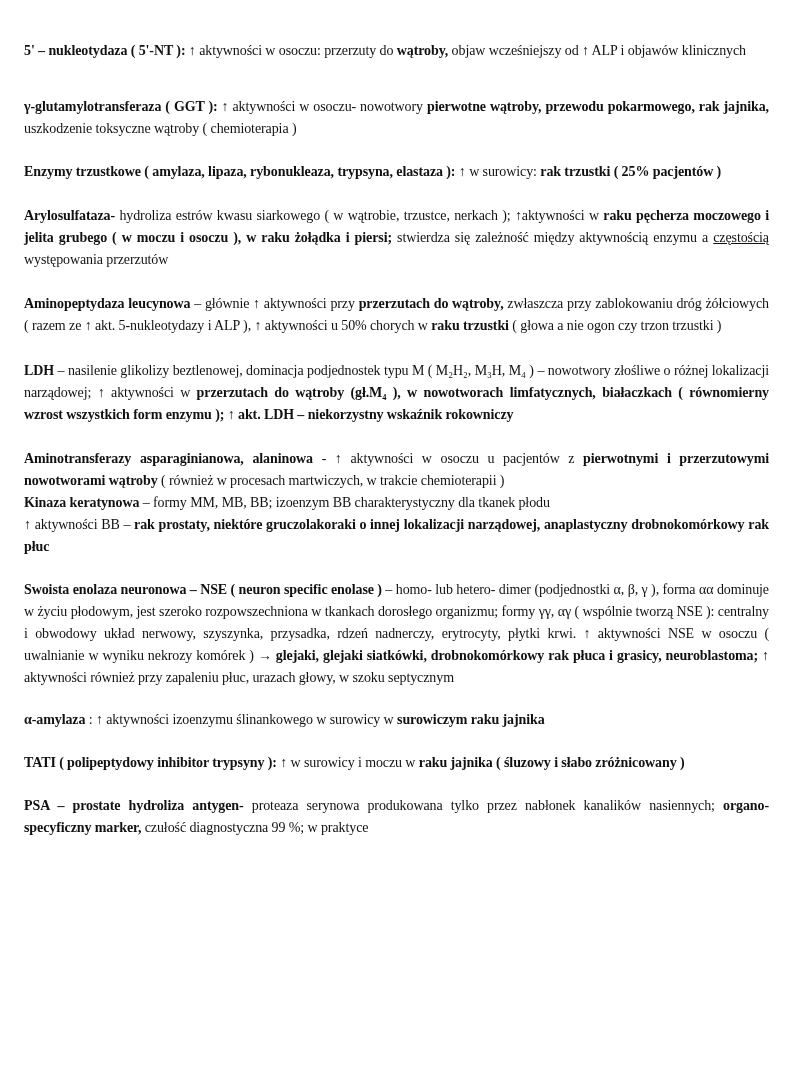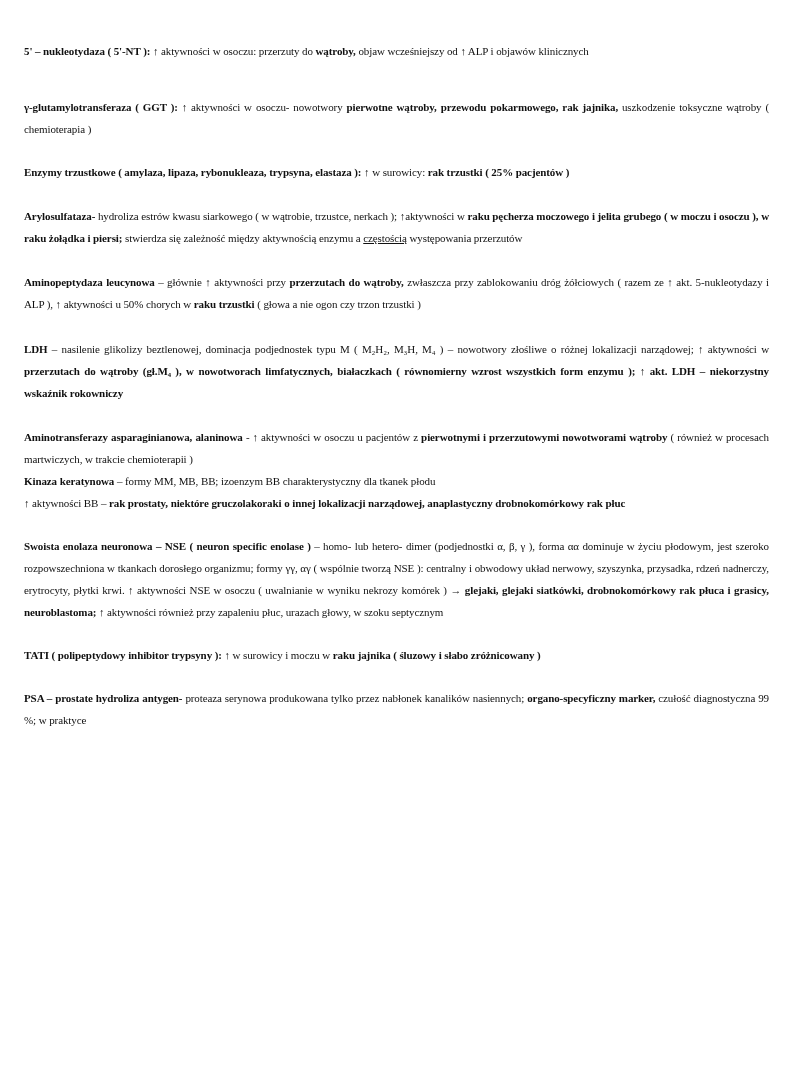--- a/index.html
+++ b/index.html
@@ -9,21 +9,21 @@
     color: #111111;
   }
   .page {
     position: relative;
     width: 797px; height: 1092px;
     box-sizing: border-box;
     padding: 19px 28px 0 24px;
   }
   .para {
     margin: 0;
-    font-size: 11px;
+    font-size: 14px;
     line-height: 22px;
     text-align: justify;
     letter-spacing: -0.1px;
   }
   .seg.b { font-weight: bold; }
   .seg.u { text-decoration: underline; margin-top: 38px; }
 </style>
 </head>
 <body>
 
@@ -31,16 +31,17 @@
   <div id="doc">
       <p class="para" style="margin-top: 21px;"><span class="seg b">5' – nukleotydaza ( 5'-NT ):</span><span class="seg"> ↑ aktywności w osoczu: przerzuty do </span><span class="seg b">wątroby,</span><span class="seg"> objaw wcześniejszy od ↑ ALP i objawów klinicznych</span></p>
       <p class="para" style="margin-top: 34px;"><span class="seg b">γ-glutamylotransferaza ( GGT ):</span><span class="seg"> ↑ aktywności w osoczu- nowotwory </span><span class="seg b">pierwotne wątroby, przewodu pokarmowego, rak jajnika,</span><span class="seg"> uszkodzenie toksyczne wątroby ( chemioterapia )</span></p>
       <p class="para" style="margin-top: 21px;"><span class="seg b">Enzymy trzustkowe ( amylaza, lipaza, rybonukleaza, trypsyna, elastaza ):</span><span class="seg"> ↑ w surowicy: </span><span class="seg b">rak trzustki ( 25% pacjentów )</span></p>
       <p class="para" style="margin-top: 22px;"><span class="seg b">Arylosulfataza-</span><span class="seg"> hydroliza estrów kwasu siarkowego ( w wątrobie, trzustce, nerkach ); ↑aktywności w </span><span class="seg b">raku pęcherza moczowego i jelita grubego ( w moczu i osoczu ), w raku żołądka i piersi;</span><span class="seg"> stwierdza się zależność między aktywnością enzymu a </span><span class="seg u">częstością</span><span class="seg"> występowania przerzutów</span></p>
       <p class="para" style="margin-top: 22px;"><span class="seg b">Aminopeptydaza leucynowa</span><span class="seg"> – głównie ↑ aktywności przy </span><span class="seg b">przerzutach do wątroby,</span><span class="seg"> zwłaszcza przy zablokowaniu dróg żółciowych ( razem ze ↑ akt. 5-nukleotydazy i ALP ), ↑ aktywności u 50% chorych w </span><span class="seg b">raku trzustki</span><span class="seg"> ( głowa a nie ogon czy trzon trzustki )</span></p>
       <p class="para" style="margin-top: 23px;"><span class="seg b">LDH</span><span class="seg"> – nasilenie glikolizy beztlenowej, dominacja podjednostek typu M ( M₂H₂, M₃H, M₄ ) – nowotwory złośliwe o różnej lokalizacji narządowej; ↑ aktywności w </span><span class="seg b">przerzutach do wątroby (gł.M₄ ), w nowotworach limfatycznych, białaczkach ( równomierny wzrost wszystkich form enzymu ); ↑ akt. LDH – niekorzystny wskaźnik rokowniczy</span></p>
       <p class="para" style="margin-top: 22px;"><span class="seg b">Aminotransferazy asparaginianowa, alaninowa</span><span class="seg"> - ↑ aktywności w osoczu u pacjentów z </span><span class="seg b">pierwotnymi i przerzutowymi nowotworami wątroby</span><span class="seg"> ( również w procesach martwiczych, w trakcie chemioterapii )</span></p>
       <p class="para" style=""><span class="seg b">Kinaza keratynowa</span><span class="seg"> – formy MM, MB, BB; izoenzym BB charakterystyczny dla tkanek płodu</span><br><span class="seg">↑ aktywności BB – </span><span class="seg b">rak prostaty, niektóre gruczolakoraki o innej lokalizacji narządowej, anaplastyczny drobnokomórkowy rak płuc</span></p>
       <p class="para" style="margin-top: 21px;"><span class="seg b">Swoista enolaza neuronowa – NSE ( neuron specific enolase )</span><span class="seg"> – homo- lub hetero- dimer (podjednostki α, β, γ ), forma αα dominuje w życiu płodowym, jest szeroko rozpowszechniona w tkankach dorosłego organizmu; formy γγ, αγ ( wspólnie tworzą NSE ): centralny i obwodowy układ nerwowy, szyszynka, przysadka, rdzeń nadnerczy, erytrocyty, płytki krwi. ↑ aktywności NSE w osoczu ( uwalnianie w wyniku nekrozy komórek ) → </span><span class="seg b">glejaki, glejaki siatkówki, drobnokomórkowy rak płuca i grasicy, neuroblastoma;</span><span class="seg"> ↑ aktywności również przy zapaleniu płuc, urazach głowy, w szoku septycznym</span></p>
+      <p class="para" style="margin-top: 20px;"><span class="seg b">α-amylaza</span><span class="seg"> : ↑ aktywności izoenzymu ślinankowego w surowicy w </span><span class="seg b">surowiczym raku jajnika</span></p>
       <p class="para" style="margin-top: 21px;"><span class="seg b">TATI ( polipeptydowy inhibitor trypsyny ):</span><span class="seg"> ↑ w surowicy i moczu w </span><span class="seg b">raku jajnika ( śluzowy i słabo zróżnicowany )</span></p>
       <p class="para" style="margin-top: 21px;"><span class="seg b">PSA – prostate hydroliza antygen-</span><span class="seg"> proteaza serynowa produkowana tylko przez nabłonek kanalików nasiennych; </span><span class="seg b">organo-specyficzny marker,</span><span class="seg"> czułość diagnostyczna 99 %; w praktyce</span></p>
     </div>
 </div>
 
 </body></html>

